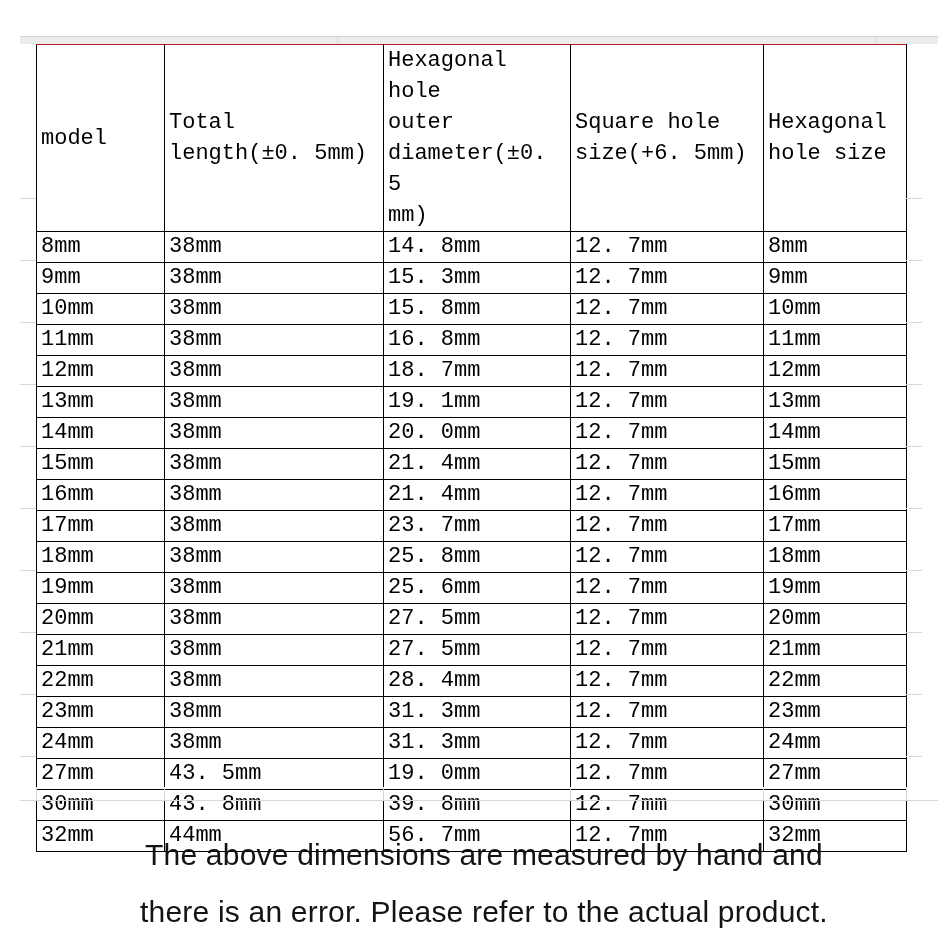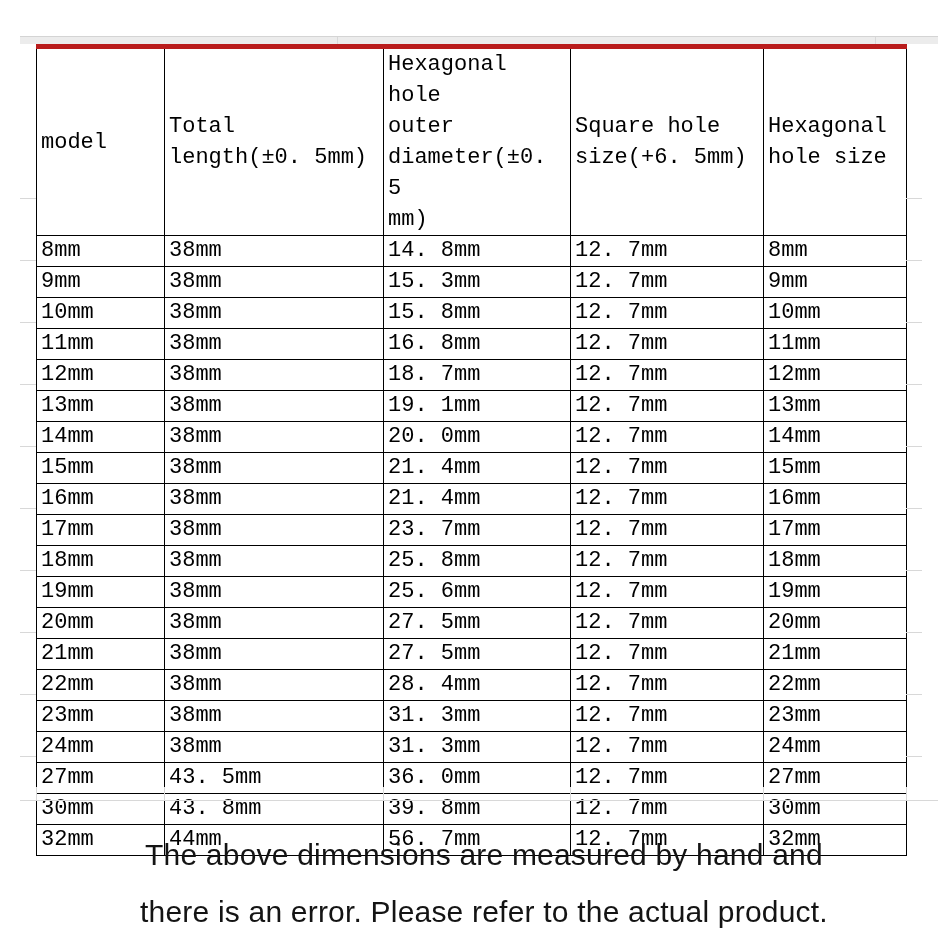--- a/index.html
+++ b/index.html
@@ -16,21 +16,21 @@
   
   table.spec {
     position:absolute; left:36px; top:44px; width:870px;
     border-collapse:collapse; table-layout:fixed;
   }
   table.spec th, table.spec td {
     border:1px solid #000000; color:#000000; text-align:left;
     font-weight:normal; padding:0 2px 0 4px; box-sizing:border-box;
   }
   table.spec thead th {
-    border-top:5px solid #b91c1c;
+    border-top:1px solid #b91c1c;
     height:123px; vertical-align:middle;
     white-space:pre-line; font-size:22px; line-height:31px;
   }
   table.spec tbody td {
     height:30px; font-size:22px; line-height:30px;
     vertical-align:middle; white-space:nowrap; overflow:hidden;
   }
   
   .note {
     position:absolute; left:140px; top:826px;
@@ -185,21 +185,21 @@
         <tr>
           <td>24mm</td>
           <td>38mm</td>
           <td>31. 3mm</td>
           <td>12. 7mm</td>
           <td>24mm</td>
         </tr>
         <tr>
           <td>27mm</td>
           <td>43. 5mm</td>
-          <td>36. 0mm</td>
+          <td>19. 0mm</td>
           <td>12. 7mm</td>
           <td>27mm</td>
         </tr>
         <tr>
           <td>30mm</td>
           <td>43. 8mm</td>
           <td>39. 8mm</td>
           <td>12. 7mm</td>
           <td>30mm</td>
         </tr>

